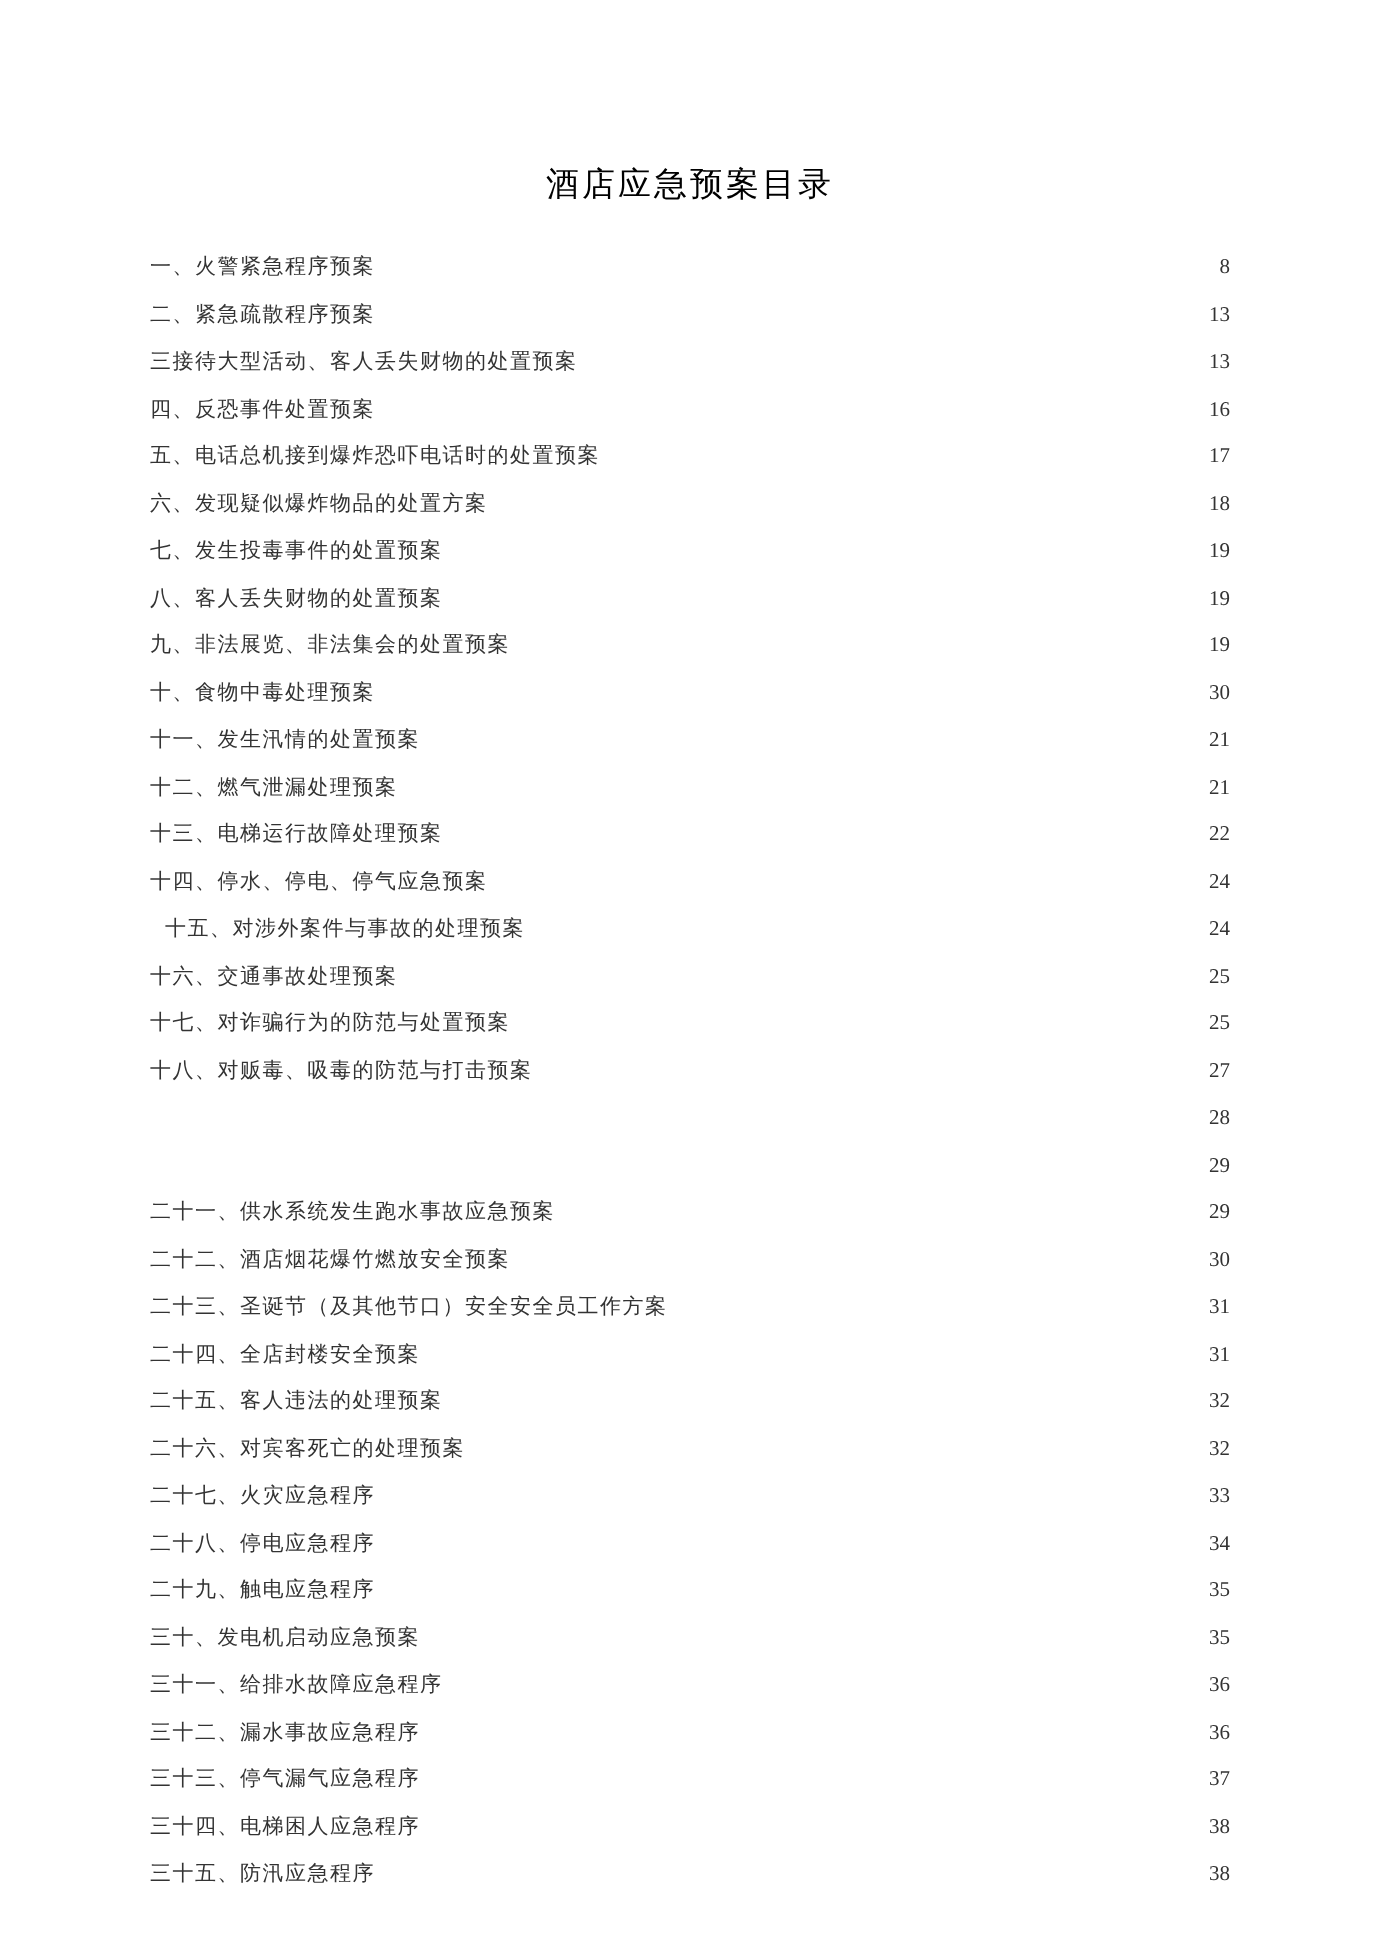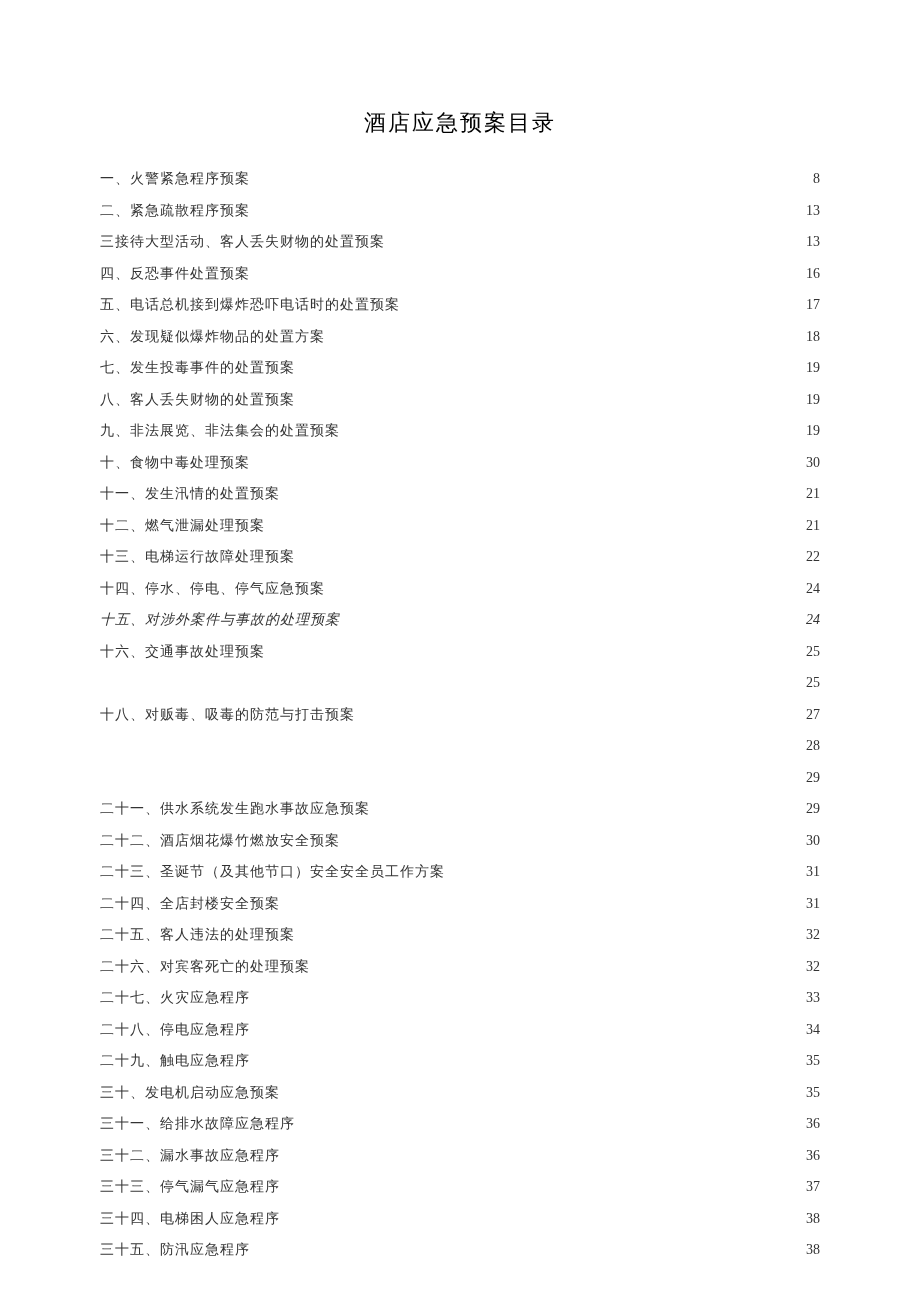--- a/index.html
+++ b/index.html
@@ -54,21 +54,21 @@
       left: 0;
       bottom: 0;
     }
     .toc-page {
       flex: 0 0 auto;
       color: #333;
       font-size: 14px;
     }
     .italic .toc-label,
     .italic .toc-page {
-      font-style: italic;
+      margin-left: 10px;
     }
   </style>
 </head>
 <body>
 
 <h1 class="title">酒店应急预案目录</h1>
 
 <ul class="toc-list" id="toc-container">
     <li class="toc-item">
       <span class="toc-label">一、火警紧急程序预案</span>
@@ -144,20 +144,21 @@
       <span class="toc-label">十五、对涉外案件与事故的处理预案</span>
       <span class="toc-dots"></span>
       <span class="toc-page">24</span>
     </li>
     <li class="toc-item">
       <span class="toc-label">十六、交通事故处理预案</span>
       <span class="toc-dots"></span>
       <span class="toc-page">25</span>
     </li>
     <li class="toc-item">
+      <span class="toc-label">十七、对诈骗行为的防范与处置预案</span>
       <span class="toc-dots"></span>
       <span class="toc-page">25</span>
     </li>
     <li class="toc-item">
       <span class="toc-label">十八、对贩毒、吸毒的防范与打击预案</span>
       <span class="toc-dots"></span>
       <span class="toc-page">27</span>
     </li>
     <li class="toc-item">
       <span class="toc-dots"></span>

